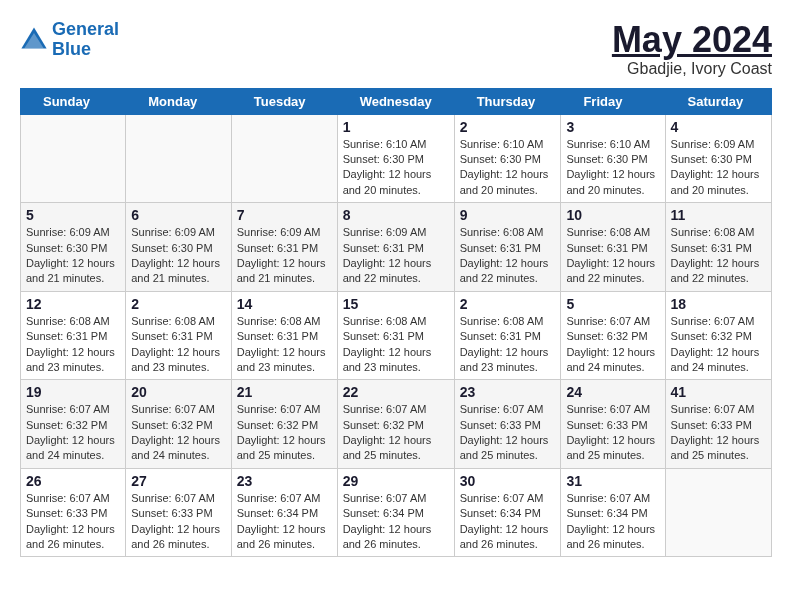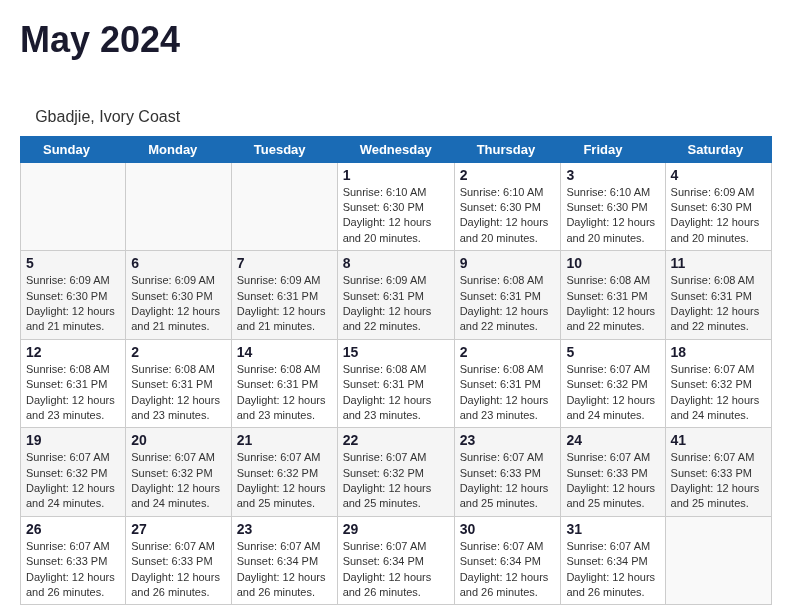--- a/index.html
+++ b/index.html
@@ -36,25 +36,25 @@
       height: 28px;
     }
     .title-block {
       text-align: right;
     }
     .main-title {
       font-size: 36px;
       font-weight: bold;
       color: #1a1a2e;
       line-height: 1.1;
+      text-decoration: underline;
     }
     .subtitle {
       font-size: 16px;
       color: #333;
-      margin-top: 48px;
     }
     .calendar {
       width: 100%;
       border-collapse: collapse;
       border: 1px solid #ccc;
     }
     .calendar thead th {
       background: #1a6bb5;
       color: #fff;
       font-size: 13px;
@@ -87,20 +87,30 @@
     }
     .empty-cell {
       background: #f9f9f9 !important;
     }
   </style>
 </head>
 <body>
 
 <div class="page">
   <div class="header-row">
+    <div class="logo">
+      <svg class="logo-icon" viewBox="0 0 40 40">
+        <polygon points="20,2 38,32 2,32" fill="#1a6bb5"></polygon>
+        <polygon points="20,10 34,32 6,32" fill="#fff" opacity="0.3"></polygon>
+      </svg>
+      <div class="logo-text">
+        <div><span>General</span></div>
+        <div><span style="color:#1a6bb5;">Blue</span></div>
+      </div>
+    </div>
     <div class="title-block">
       <div class="main-title">May 2024</div>
       <div class="subtitle">Gbadjie, Ivory Coast</div>
     </div>
   </div>
 
   <table class="calendar">
     <thead>
       <tr>
       <th>Sunday</th>

